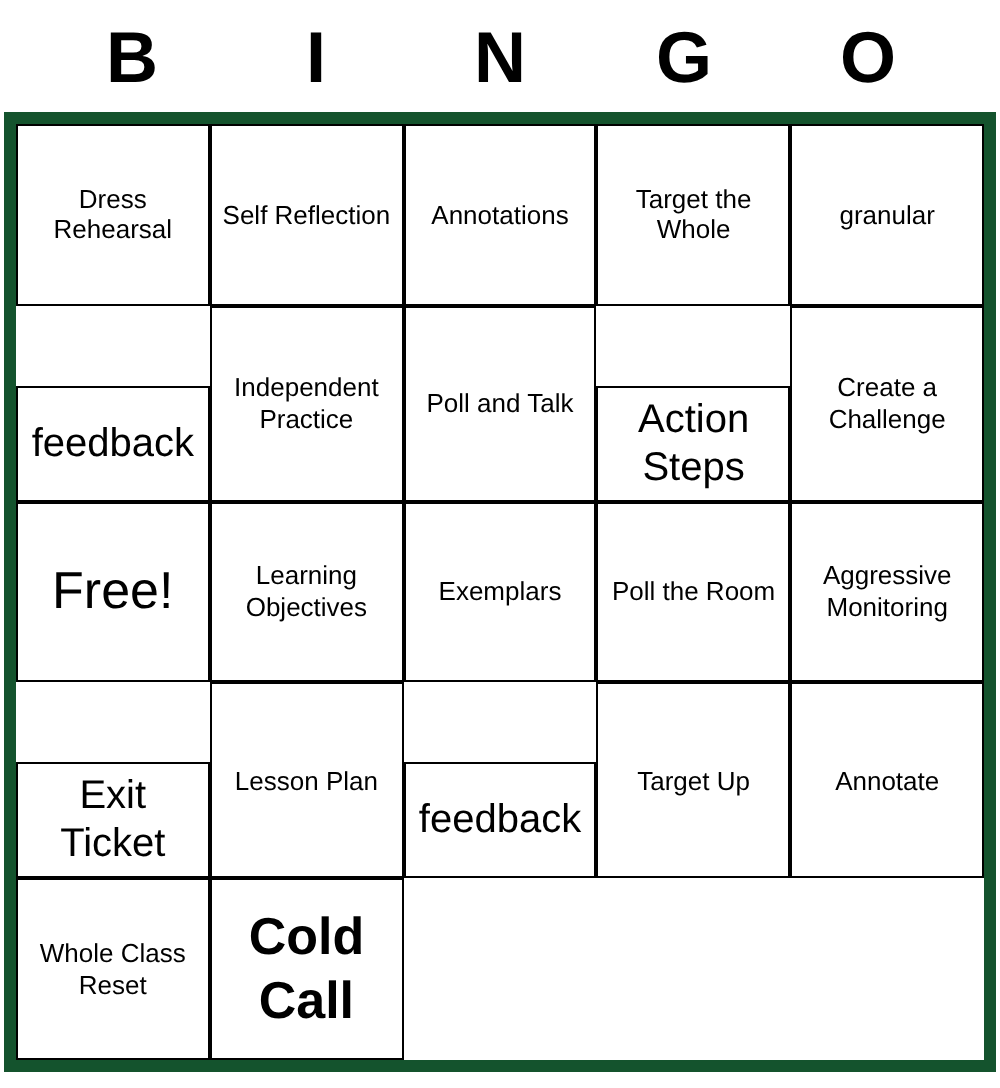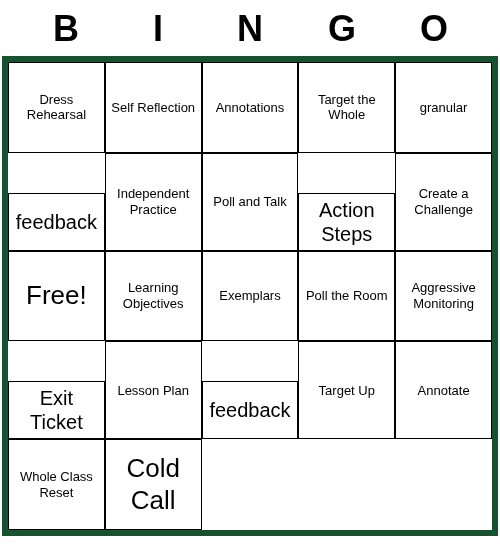--- a/index.html
+++ b/index.html
@@ -47,21 +47,21 @@
       font-size: 26px;
       font-weight: normal;
     }
     .bingo-cell.large-text {
       font-size: 20px;
       font-weight: normal;
       margin-top: 40px;
     }
     .bingo-cell.extra-large {
       font-size: 26px;
-      font-weight: normal;
+      font-weight: bold;
     }
   </style>
 </head>
 <body>
 
 <div class="bingo-title">
   <span class="bingo-letter">B</span>
   <span class="bingo-letter">I</span>
   <span class="bingo-letter">N</span>
   <span class="bingo-letter">G</span>

